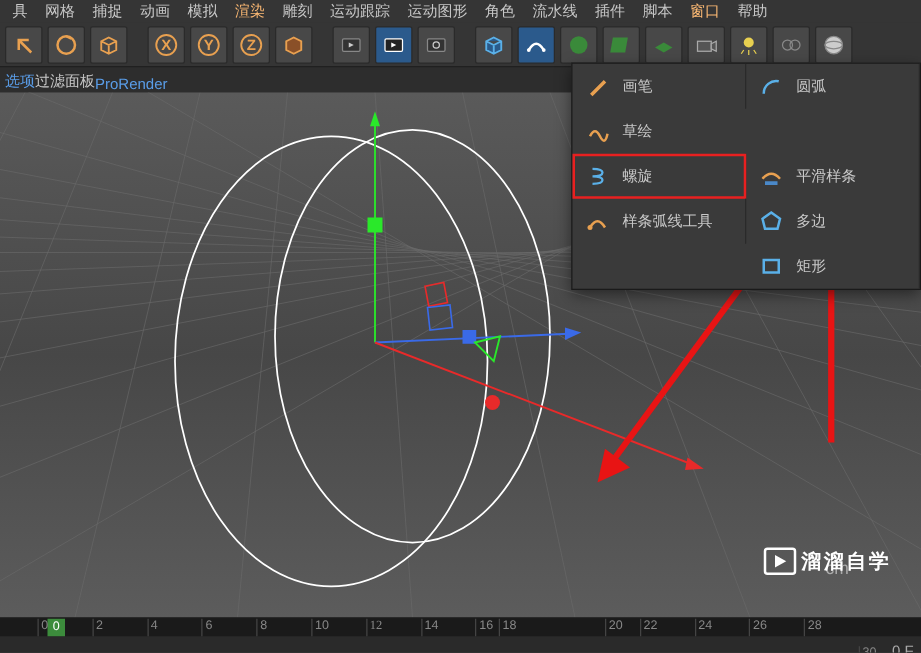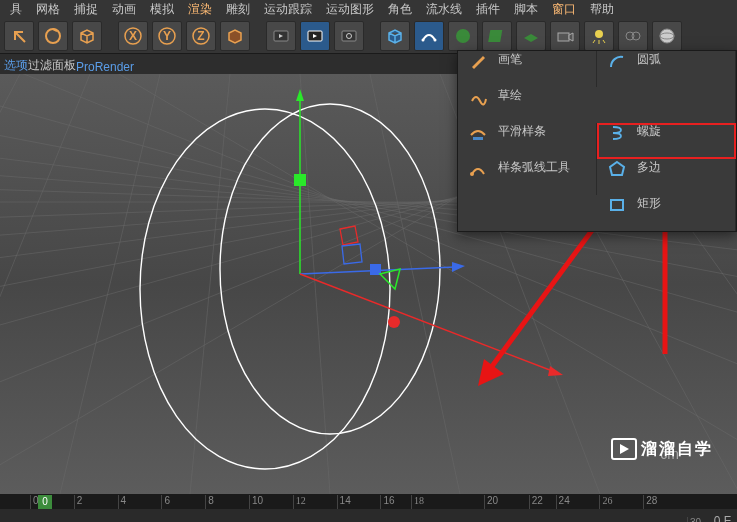--- a/index.html
+++ b/index.html
@@ -11,21 +11,21 @@
 .tool-btn{width:30px;height:30px;background:#484848;border:1px solid #2a2a2a;border-radius:2px;display:flex;align-items:center;justify-content:center;cursor:pointer;position:relative}
 .tool-btn.active{background:#2b5a8c}
 .tool-sep{width:8px}
 .sub-bar{height:20px;background:#2d2d2d;display:flex;align-items:flex-end;padding:0 4px;gap:0}
 .sub-item{color:#c8c8c8;cursor:pointer}
 .sub-item.hl{color:#5a9de8}
 .viewport{position:absolute;left:0;top:74px;right:0;height:420px;background:linear-gradient(180deg,#5a5a5a 0%,#474747 50%,#5c5c5c 100%)}
 .grid-svg{position:absolute;left:0;top:0;width:100%;height:100%}
 .spline-menu{position:absolute;left:457px;top:50px;width:280px;background:#3a3a3a;border:1px solid #1a1a1a;box-shadow:0 4px 12px rgba(0,0,0,.5);z-index:50}
 .spline-row{display:flex}
-.spline-cell{flex:1;height:36px;display:flex;align-items:flex-start;gap:10px;padding:0 10px;cursor:pointer;border-right:1px solid #2a2a2a}
+.spline-cell{flex:1;height:36px;display:flex;align-items:center;gap:10px;padding:0 10px;cursor:pointer;border-right:1px solid #2a2a2a}
 .spline-cell.selected{outline:2px solid #e82020;outline-offset:-2px}
 .spline-icon{width:20px;height:20px;display:flex;align-items:center;justify-content:center}
 .spline-label{color:#c8c8c8;font-size:12px}
 .extra-col{position:absolute;right:0;top:50px;width:28px;background:#3a3a3a;z-index:49}
 .extra-cell{height:36px;display:flex;align-items:center;justify-content:center;cursor:pointer}
 .timeline{position:absolute;left:0;bottom:0;right:0;height:28px;background:#2a2a2a;border-top:1px solid #1a1a1a}
 .timeline-track{height:14px;background:#1a1a1a;display:flex;align-items:center;position:relative}
 .timeline-tick{position:absolute;top:0;height:14px;color:#888;font-size:10px;border-left:1px solid #444;padding-left:2px}
 .timeline-cursor{position:absolute;top:0;left:38px;width:14px;height:14px;background:#3c8c3c;color:#fff;font-size:10px;text-align:center;line-height:14px}
 .timeline-status{height:14px;display:flex;justify-content:flex-end;align-items:center;padding:12px 6px;gap:10px;color:#aaa;font-size:10px}
@@ -278,36 +278,36 @@
     <div class="spline-cell">
       <span class="spline-icon">
           <svg width="20" height="20">
             <path d="M4 14 Q8 6 12 14 T18 12" stroke="#e8a050" stroke-width="2" fill="none"></path>
           </svg>
         </span>
       <span class="spline-label">草绘</span>
     </div>
   </div>
   <div class="spline-row">
+    <div class="spline-cell selected">
+      <span class="spline-icon">
+          <svg width="20" height="20">
+            <path d="M6 4 Q14 4 14 7 Q14 10 6 10 Q14 10 14 13 Q14 16 6 16" stroke="#5ab0e8" stroke-width="1.8" fill="none"></path>
+          </svg>
+        </span>
+      <span class="spline-label">螺旋</span>
+    </div>
     <div class="spline-cell">
       <span class="spline-icon">
           <svg width="20" height="20">
             <path d="M3 12 Q10 4 17 12" stroke="#e8a050" stroke-width="2" fill="none"></path>
             <rect x="5" y="14" width="10" height="3" fill="#4a88c8"></rect>
           </svg>
         </span>
       <span class="spline-label">平滑样条</span>
-    </div>
-    <div class="spline-cell selected">
-      <span class="spline-icon">
-          <svg width="20" height="20">
-            <path d="M6 4 Q14 4 14 7 Q14 10 6 10 Q14 10 14 13 Q14 16 6 16" stroke="#5ab0e8" stroke-width="1.8" fill="none"></path>
-          </svg>
-        </span>
-      <span class="spline-label">螺旋</span>
     </div>
   </div>
   <div class="spline-row">
     <div class="spline-cell">
       <span class="spline-icon">
           <svg width="20" height="20">
             <path d="M4 15 Q10 5 16 15" stroke="#e8a050" stroke-width="2" fill="none"></path>
             <circle cx="4" cy="15" r="2" fill="#e8a050"></circle>
           </svg>
         </span>
@@ -369,24 +369,24 @@
     <div class="timeline-cursor">0</div>
   <div class="timeline-tick" style="left: 30px;">0</div>
       <div class="timeline-tick" style="left: 73.8px;">2</div>
       <div class="timeline-tick" style="left: 117.6px;">4</div>
       <div class="timeline-tick" style="left: 161.4px;">6</div>
       <div class="timeline-tick" style="left: 205.2px;">8</div>
       <div class="timeline-tick" style="left: 249px;">10</div>
       <div class="timeline-tick" style="left: 292.8px; font-family: Liberation Serif, serif;">12</div>
       <div class="timeline-tick" style="left: 336.6px;">14</div>
       <div class="timeline-tick" style="left: 380.4px;">16</div>
-      <div class="timeline-tick" style="left: 411px; font-family: Liberation Serif, serif;">18</div>
+      <div class="timeline-tick" style="left: 399px;">18</div>
       <div class="timeline-tick" style="left: 484px;">20</div>
-      <div class="timeline-tick" style="left: 511.8px; margin-left: 17px;">22</div>
+      <div class="timeline-tick" style="left: 511.8px;">22</div>
       <div class="timeline-tick" style="left: 555.6px;">24</div>
-      <div class="timeline-tick" style="left: 599.4px; font-family: Liberation Serif, serif;">26</div>
+      <div class="timeline-tick" style="left: 599.4px;">26</div>
       <div class="timeline-tick" style="left: 643.2px;">28</div>
       <div class="timeline-tick" style="left: 687px; margin-top: 22px;">30</div>
     </div>
   <div class="timeline-status">
     <span>0 F</span>
   </div>
 </div>
 
 </body></html>

